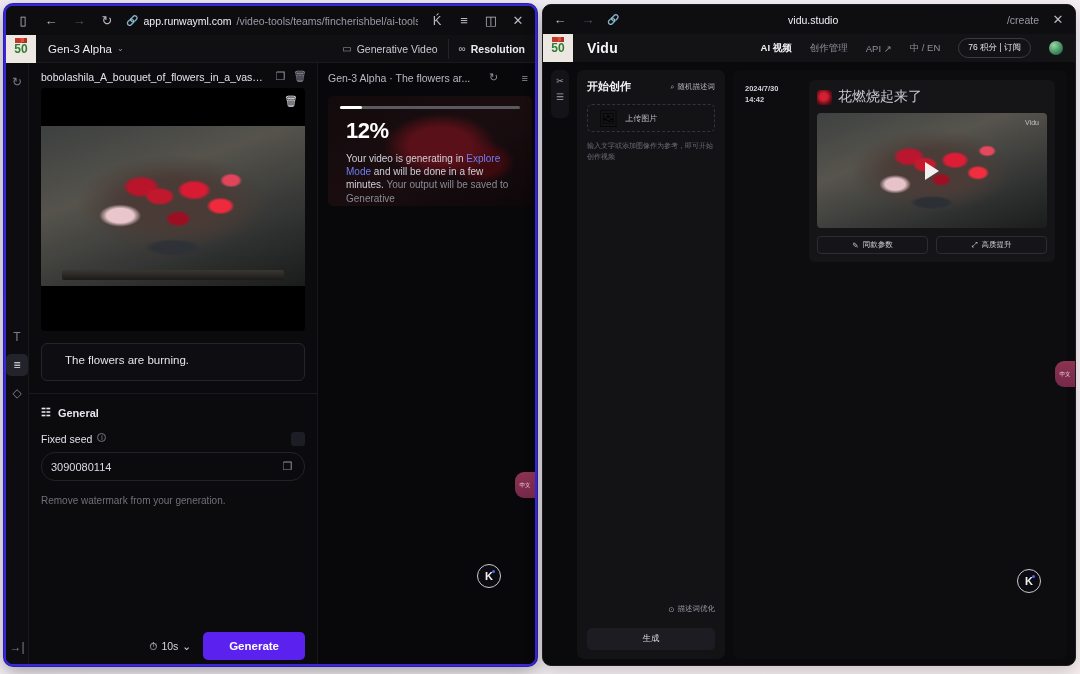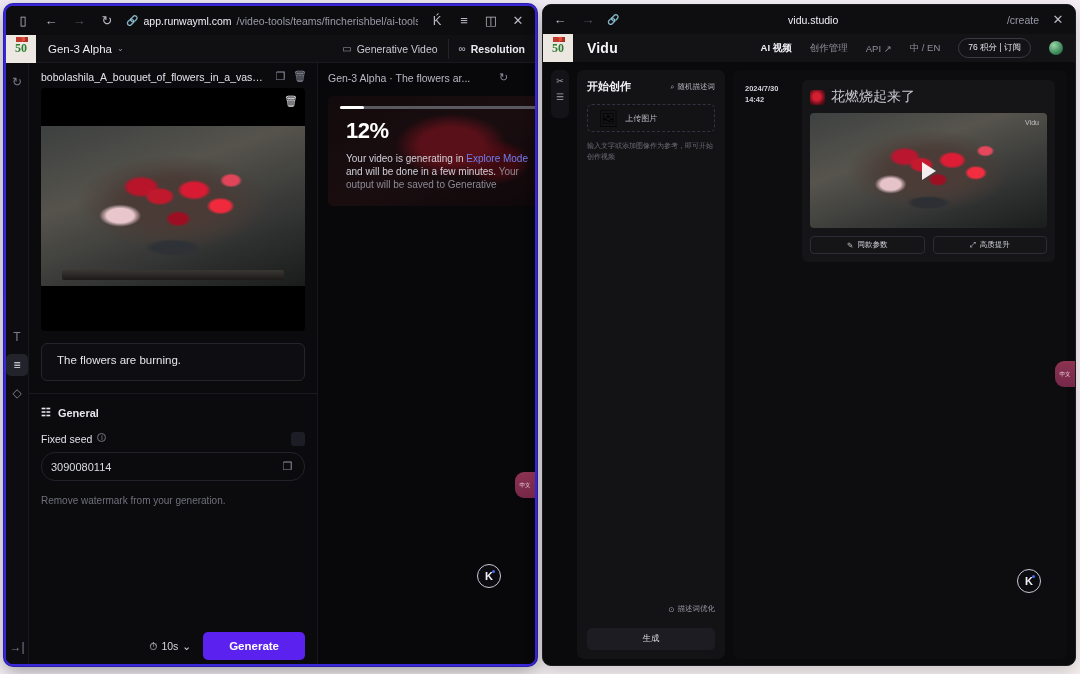--- a/index.html
+++ b/index.html
@@ -34,21 +34,21 @@
   .urlbar .host { color: #f0f0f5; }
   .urlbar .path { color: #9a9aa8; }
   .chrome-right { display: flex; align-items: center; gap: 9px; }
 
   
   .rw-top { height: 28px; background: #101013; display: flex; align-items: center;
     border-bottom: 1px solid #191920; }
   .rw-logo { width: 30px; height: 28px; display: flex; align-items: center;
     justify-content: center; background: #ede9e2; }
   .logo-glyph { font-size: 12px; font-weight: bold; color: #2f7d32;
-    font-family: Liberation Serif, serif; position: relative; text-align: right; }
+    font-family: Liberation Sans, sans-serif; position: relative; text-align: right; }
   .logo-glyph::before { content:""; position:absolute; left:1px; top:-4px; width:12px;
     height:5px; background: radial-gradient(circle at 20% 60%, #c0392b 0 35%, transparent 36%),
       radial-gradient(circle at 55% 40%, #e74c3c 0 35%, transparent 36%),
       radial-gradient(circle at 85% 65%, #a93226 0 35%, transparent 36%); }
   .rw-model { margin-left: 12px; font-size: 11.5px; color: #eaeaf0; display: flex;
     align-items: center; gap: 5px; }
   .rw-model .chev { font-size: 8px; color: #9a9aa6; }
   .rw-top-right { margin-left: auto; display: flex; align-items: center; gap: 0; }
   .rw-pill { display: flex; align-items: center; gap: 5px; font-size: 10.5px;
     color: #c9c9d4; padding: 4px 10px; }
@@ -90,21 +90,21 @@
       radial-gradient(ellipse 24px 14px at 38% 38%, #b8142a 0 55%, rgba(140,15,35,0) 78%),
       radial-gradient(ellipse 16px 10px at 52% 58%, #9c0f22 0 55%, rgba(120,10,25,0) 80%),
       radial-gradient(ellipse 14px 9px at 72% 34%, #e0455a 0 55%, rgba(150,30,50,0) 80%),
       radial-gradient(ellipse 34px 10px at 50% 76%, #2e3236 0 60%, rgba(40,44,48,0) 85%),
       radial-gradient(ellipse 120px 60px at 50% 48%, #4a3b36 0 40%, rgba(35,34,32,0) 80%),
       linear-gradient(160deg, #3d4040 0%, #55534c 35%, #2e3030 75%, #1a1b1b 100%);
   }
   .flower-img::after { content:""; position:absolute; left:8%; right:8%; bottom:6px;
     height:10px; background: linear-gradient(180deg,#3a3733,#1c1a18); border-radius:2px; }
 
-  .prompt-box { margin: 12px; padding: 10px 15px; min-height: 38px;
+  .prompt-box { margin: 12px; padding: 10px 23px; min-height: 38px;
     border: 1px solid #24242d; border-radius: 6px; background: #0e0e12;
     font-size: 11.5px; color: #e3e3ec; }
 
   .sec-divider { height: 1px; background: #191920; margin: 0; }
 
   .settings { padding: 12px 12px 0 12px; flex: 1 1 auto; overflow: hidden; }
   .sec-title { display: flex; align-items: center; gap: 7px; font-size: 11px;
     color: #e6e6ee; font-weight: bold; margin-bottom: 13px; }
   .row { display: flex; align-items: center; justify-content: space-between;
     margin-bottom: 6px; }
@@ -123,21 +123,21 @@
 
   .rw-footer { height: 44px; display: flex; align-items: center; justify-content: flex-end;
     gap: 12px; padding: 0 12px; background: #0b0b0e; }
   .dur { display: flex; align-items: center; gap: 4px; font-size: 10.5px; color: #d5d5e0; }
   .gen-btn { background: #5b21ef; color: #fff; font-size: 11.5px; font-weight: bold;
     padding: 8px 26px; border-radius: 5px; }
 
   
   .rw-prev { flex: 1 1 auto; background: #08080a; display: flex; flex-direction: column;
     position: relative; }
-  .prev-head { display: flex; align-items: center; gap: 26px; padding: 8px 10px 6px 10px; justify-content: center; }
+  .prev-head { display: flex; align-items: center; gap: 16px; padding: 8px 10px 6px 10px; justify-content: center; }
   .prev-title { flex: 1 1 auto; font-size: 10.5px; color: #b9b9c6; overflow: hidden;
     white-space: nowrap; text-overflow: ellipsis; }
   .prog-card { margin: 6px 10px 0 10px; height: 110px; border-radius: 5px; overflow: hidden;
     position: relative; background:
       radial-gradient(ellipse 70px 40px at 55% 45%, #5a1018 0 45%, rgba(40,8,12,0) 80%),
       radial-gradient(ellipse 40px 26px at 75% 60%, #3d0a10 0 50%, rgba(25,5,8,0) 85%),
       linear-gradient(150deg,#120a0c,#1a0d10 50%,#0d0709); }
   .prog-bar { position: absolute; left: 12px; right: 12px; top: 10px; height: 3px;
     background: #59595f; border-radius: 2px; }
   .prog-bar i { position: absolute; left: 0; top: 0; height: 3px; width: 12%;
@@ -180,21 +180,21 @@
   .vd-upload .t { font-size: 8px; color: #b6b6c0; }
   .vd-hint { font-size: 7px; color: #6b6b76; line-height: 1.5; margin-top: 9px; }
   .vd-left-spacer { flex: 1 1 auto; }
   .vd-optimize { display: flex; align-items: center; justify-content: flex-end; gap: 3px;
     font-size: 7.5px; color: #9a9aa6; padding-bottom: 8px; }
   .vd-gen { height: 22px; border-radius: 5px; background: #1c1c22; display: flex;
     align-items: center; justify-content: center; font-size: 8.5px; color: #d6d6de;
     margin-top: 6px; }
 
   .vd-main { flex: 1 1 auto; background: #0d0d10; border-radius: 7px; padding: 10px 12px;
-    display: flex; gap: 15px; align-items: flex-start; }
+    display: flex; gap: 22px; align-items: flex-start; }
   .vd-date { font-size: 7.5px; color: #d3d3dc; font-weight: bold; line-height: 1.5;
     width: 42px; flex: 0 0 auto; padding-top: 3px; }
   .vd-card { flex: 1 1 auto; background: #151518; border-radius: 6px; padding: 8px;
     position: relative; }
   .vd-card-head { display: flex; align-items: center; gap: 6px; margin-bottom: 7px; }
   .vd-thumb { width: 15px; height: 15px; border-radius: 3px;
     background: radial-gradient(circle at 45% 45%, #d61f33 0 30%, #5a0d16 70%, #20090c 100%); }
   .vd-card-title { font-size: 14px; color: #c8c8d2; }
   .vd-video { height: 115px; border-radius: 4px; position: relative; overflow: hidden;
     background:

